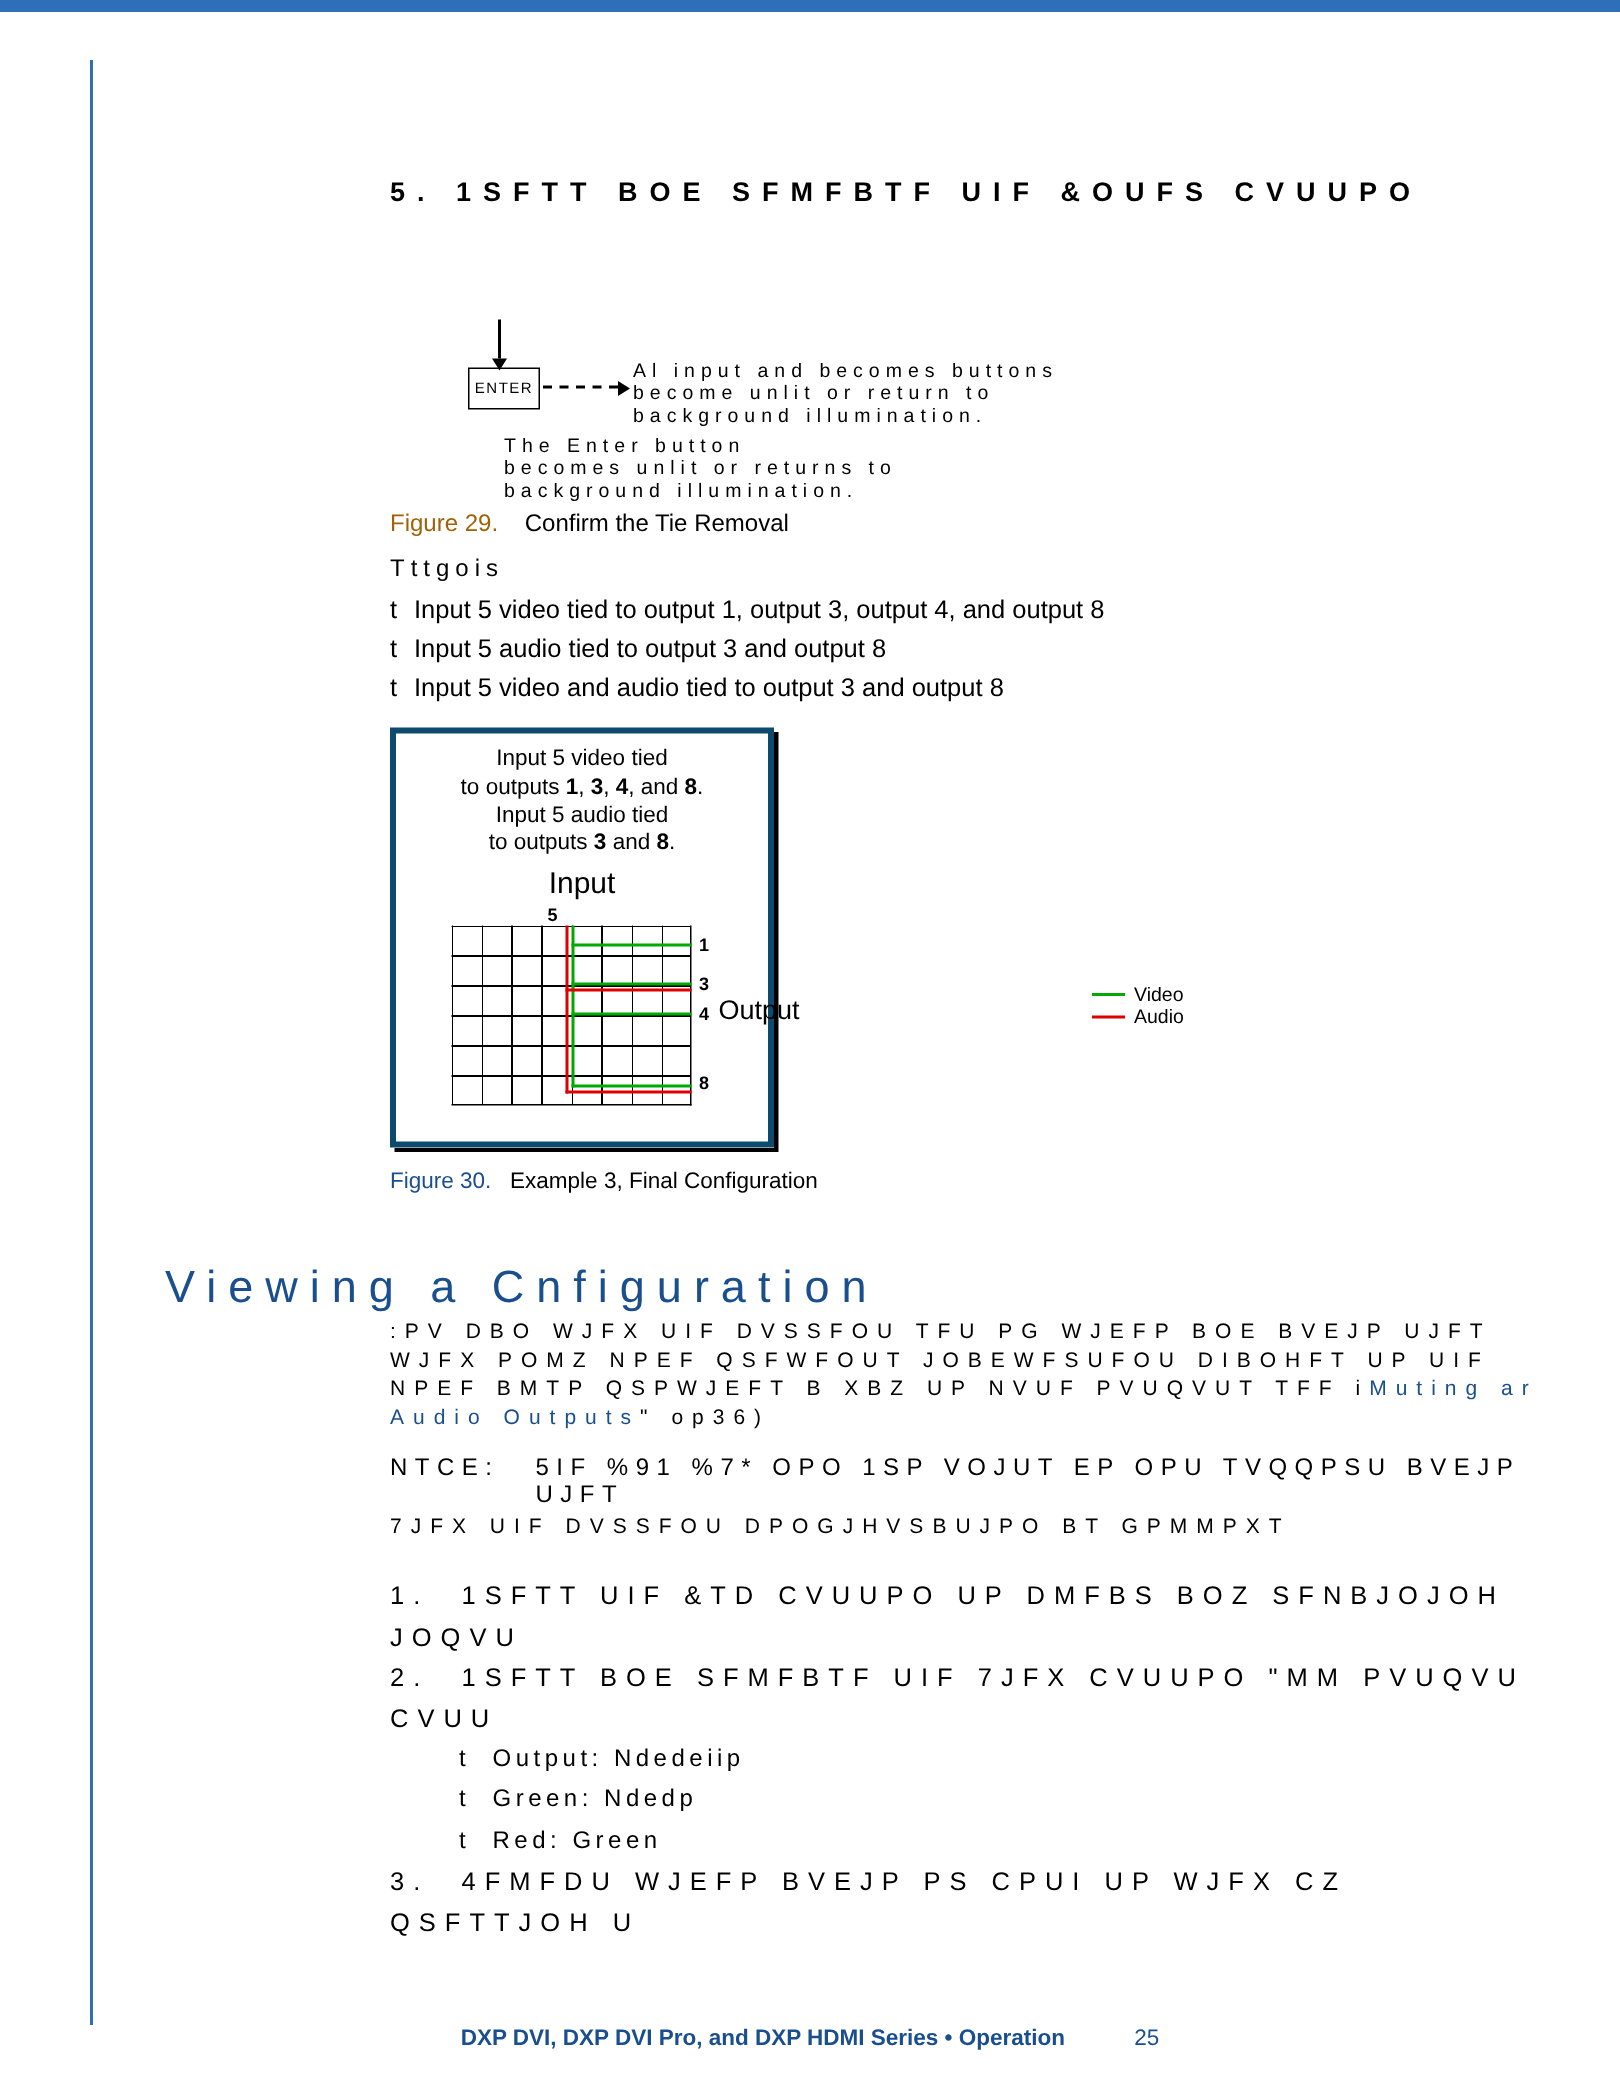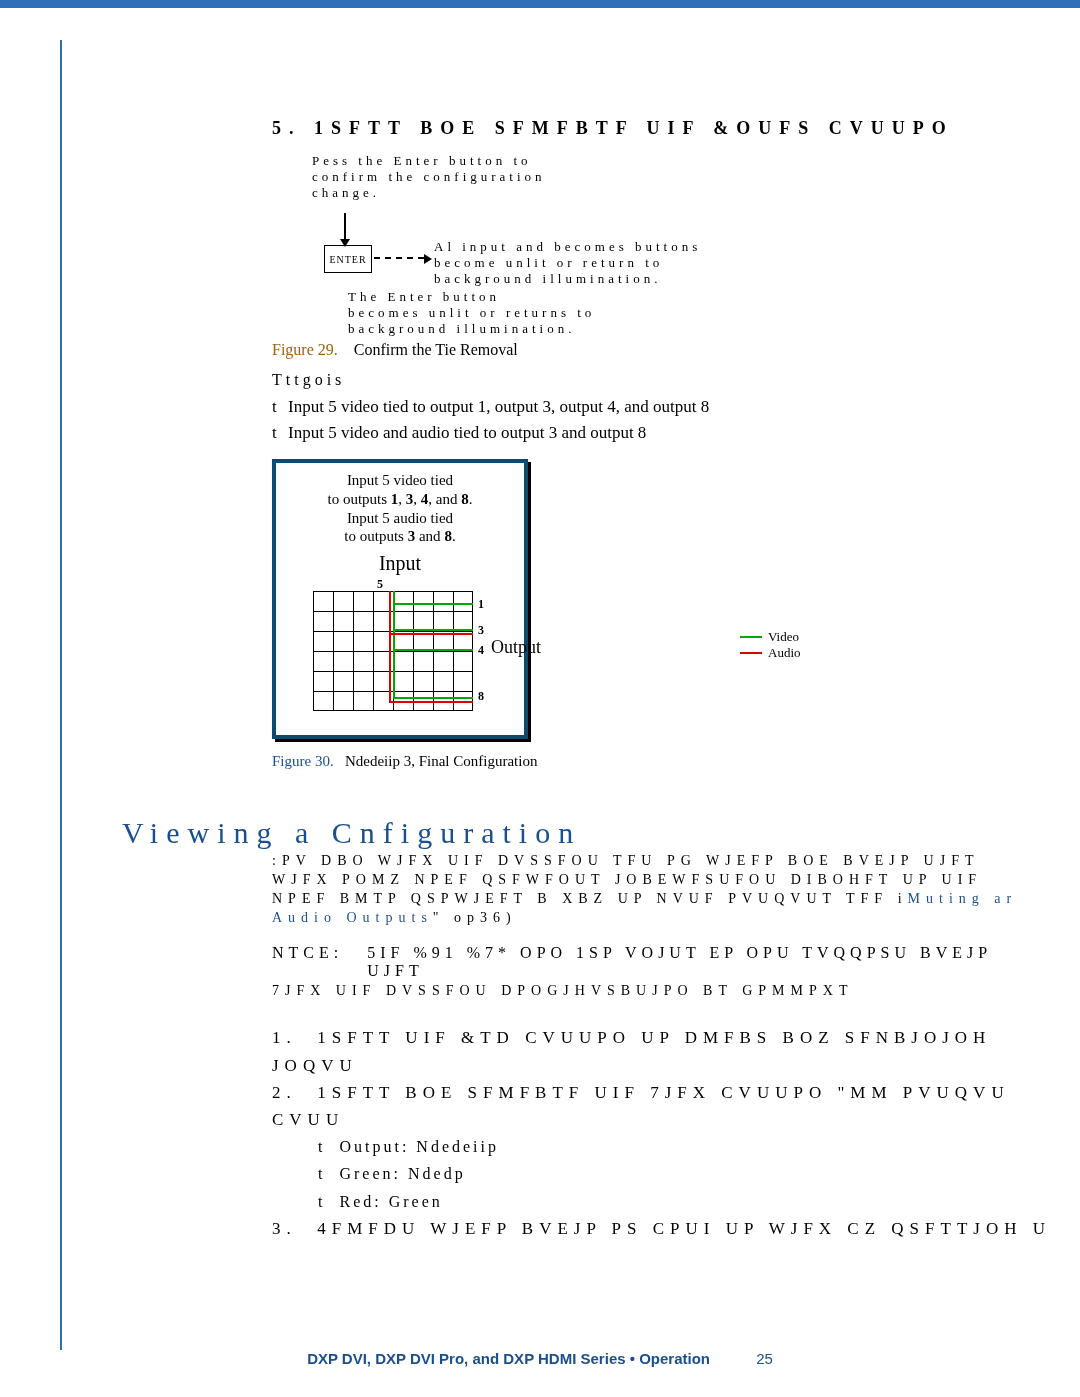--- a/index.html
+++ b/index.html
@@ -9,21 +9,21 @@
     height: 1397px;
     background: #fff;
     font-family: Arial, Helvetica, sans-serif;
     color: #000;
     position: relative;
     overflow: hidden;
   }
   .top-band { position: absolute; left: 0; top: 0; width: 100%; height: 8px; background: #2f6fb7; }
   .top-band-white { position: absolute; left: 0; top: 8px; width: 100%; height: 10px; background: #fff; }
   .left-border { position: absolute; left: 60px; top: 40px; width: 2px; height: 1310px; background: #2f6fb7; }
-  .content { position: absolute; left: 272px; top: 118px; width: 780px; font-family: Liberation Serif, serif; }
+  .content { position: absolute; left: 260px; top: 118px; width: 780px; }
   .step5 { font-size: 18px; letter-spacing: 8px; font-weight: 700; }
   .diagram1 {
     position: relative; margin-left: 40px; margin-top: 14px; width: 700px; height: 170px;
     font-size: 13px; letter-spacing: 4px;
   }
   .d1-text1 { position: absolute; left: 0; top: 0; }
   .d1-arrow-down { position: absolute; left: 32px; top: 60px; width: 2px; height: 26px; background: #000; }
   .d1-arrow-down::after {
     content: ""; position: absolute; left: -4px; bottom: -8px; border-left: 5px solid transparent;
     border-right: 5px solid transparent; border-top: 8px solid #000;
@@ -100,23 +100,20 @@
 <div class="left-border"></div>
 
 <div class="content">
 
   <div class="step5">
     <span>5.</span>
     <span>1SFTT BOE SFMFBTF UIF &amp;OUFS CVUUPO</span>
   </div>
 
   <div class="diagram1">
-    <div class="d1-text1" style="white-space:pre-line;">Pess the Enter button to
-confirm the configuration
-change.</div>
     <div class="d1-arrow-down"></div>
     <div class="d1-enter">ENTER</div>
     <div class="d1-arrow-right"></div>
     <div class="d1-text2" style="white-space:pre-line;">Al input and becomes buttons
 become unlit or return to
 background illumination.</div>
     <div class="d1-text3" style="white-space:pre-line;">The Enter button
 becomes unlit or returns to
 background illumination.</div>
   </div>
@@ -124,20 +121,21 @@
   <div class="fig-caption">
     <span class="fig-label">Figure 29.</span>
     &nbsp;&nbsp;
     <span>Confirm the Tie Removal</span>
   </div>
 
   <div class="ties-label">Tttgois</div>
 
   <div class="tie-list">
     <div class="tie-item"><span class="bullet">t</span><span>Input 5 video tied to output 1, output 3, output 4, and output 8</span></div>
+    <div class="tie-item"><span class="bullet">t</span><span>Input 5 audio tied to output 3 and output 8</span></div>
     <div class="tie-item"><span class="bullet">t</span><span>Input 5 video and audio tied to output 3 and output 8</span></div>
   </div>
 
   <div class="matrix-area">
     <div class="matrix-box">
       <div class="mbox-line">Input 5 video tied</div>
       <div class="mbox-line">to outputs <b>1</b>, <b>3</b>, <b>4</b>, and <b>8</b>.</div>
       <div class="mbox-line">Input 5 audio tied</div>
       <div class="mbox-line">to outputs <b>3</b> and <b>8</b>.</div>
       <div class="input-lbl">Input</div>
@@ -168,21 +166,21 @@
         </div>
       <div class="lg">
           <span class="swatch red"></span>
           <span>Audio</span>
         </div>
     </div>
   </div>
 
   <div class="fig30">
     <span class="fig-label" style="color:#1a4f8f;">Figure 30.</span>
-    &nbsp;&nbsp;<span>Ndedeiip 3, Final Configuration</span>
+    &nbsp;&nbsp;<span>Example 3, Final Configuration</span>
   </div>
 
   <div class="h2" style="margin-left:-150px;">Viewing a Cnfiguration</div>
 
   <div class="para">
     <span>:PV DBO WJFX UIF DVSSFOU TFU PG WJEFP BOE BVEJP UJFT</span><br>
     <span>WJFX POMZ NPEF QSFWFOUT JOBEWFSUFOU DIBOHFT UP UIF</span><br>
     <span>NPEF BMTP QSPWJEFT B XBZ UP NVUF PVUQVUT  TFF i</span><span class="link">Muting ar Audio Outputs</span><span>"  op36)</span>
   </div>
 

